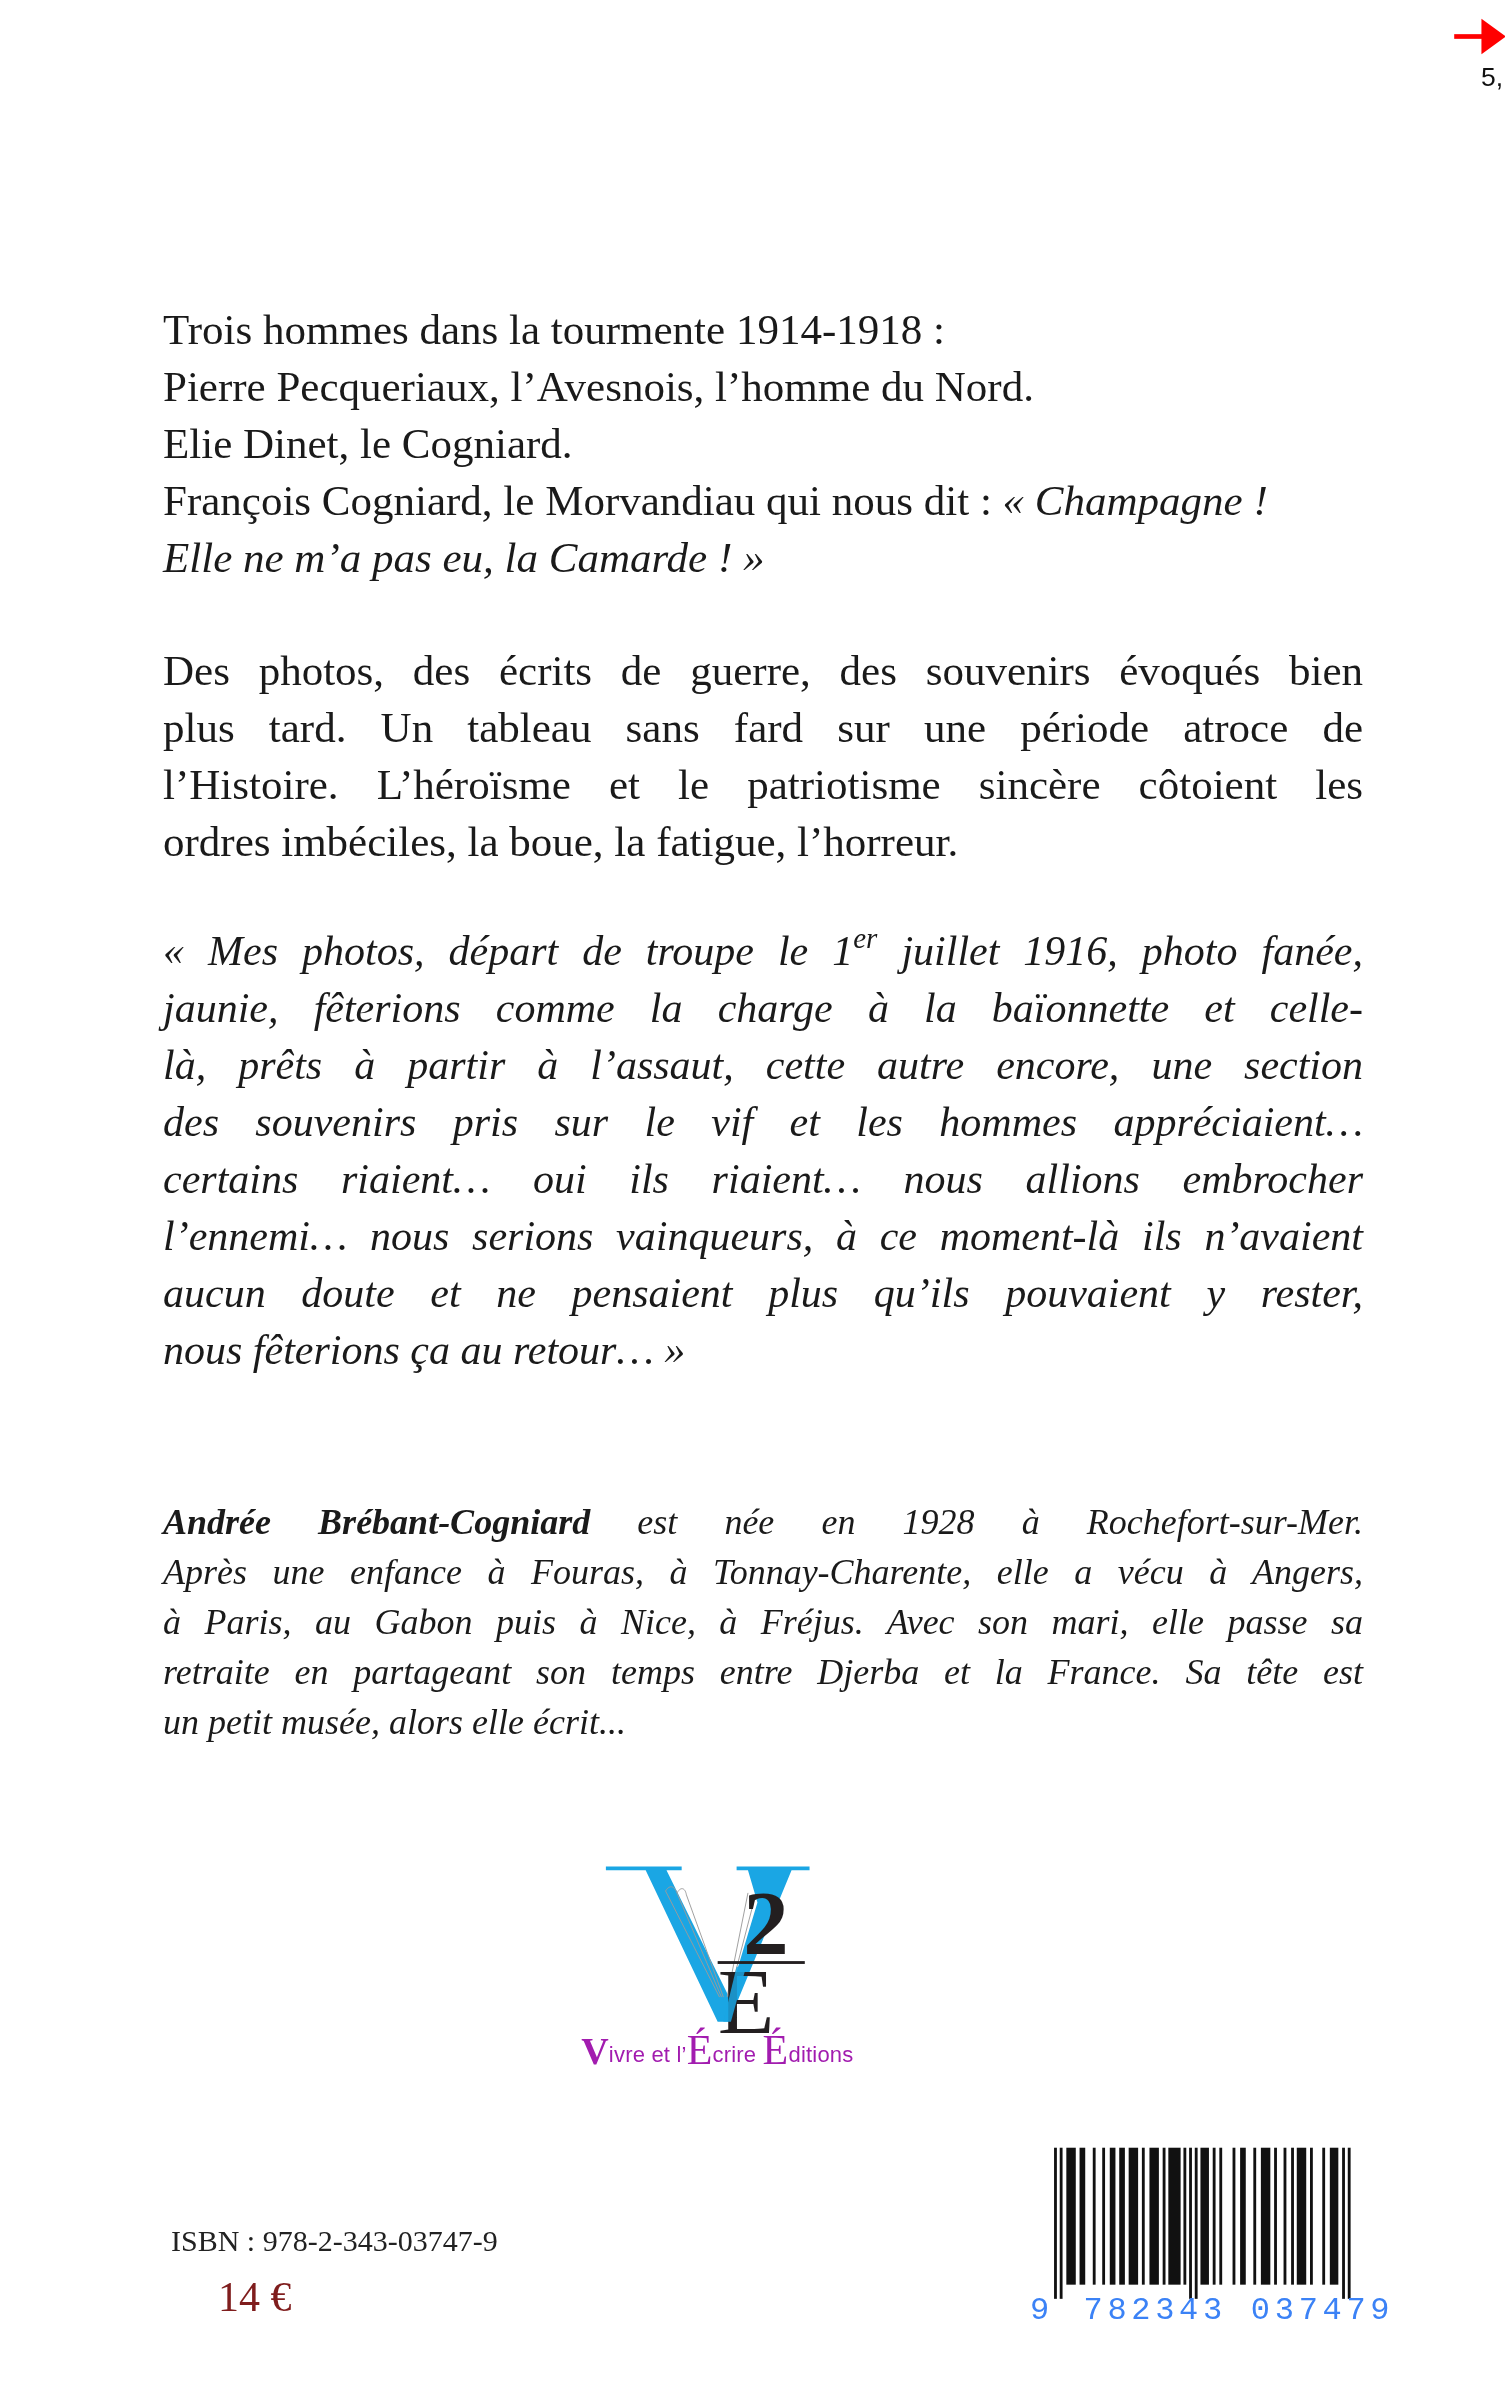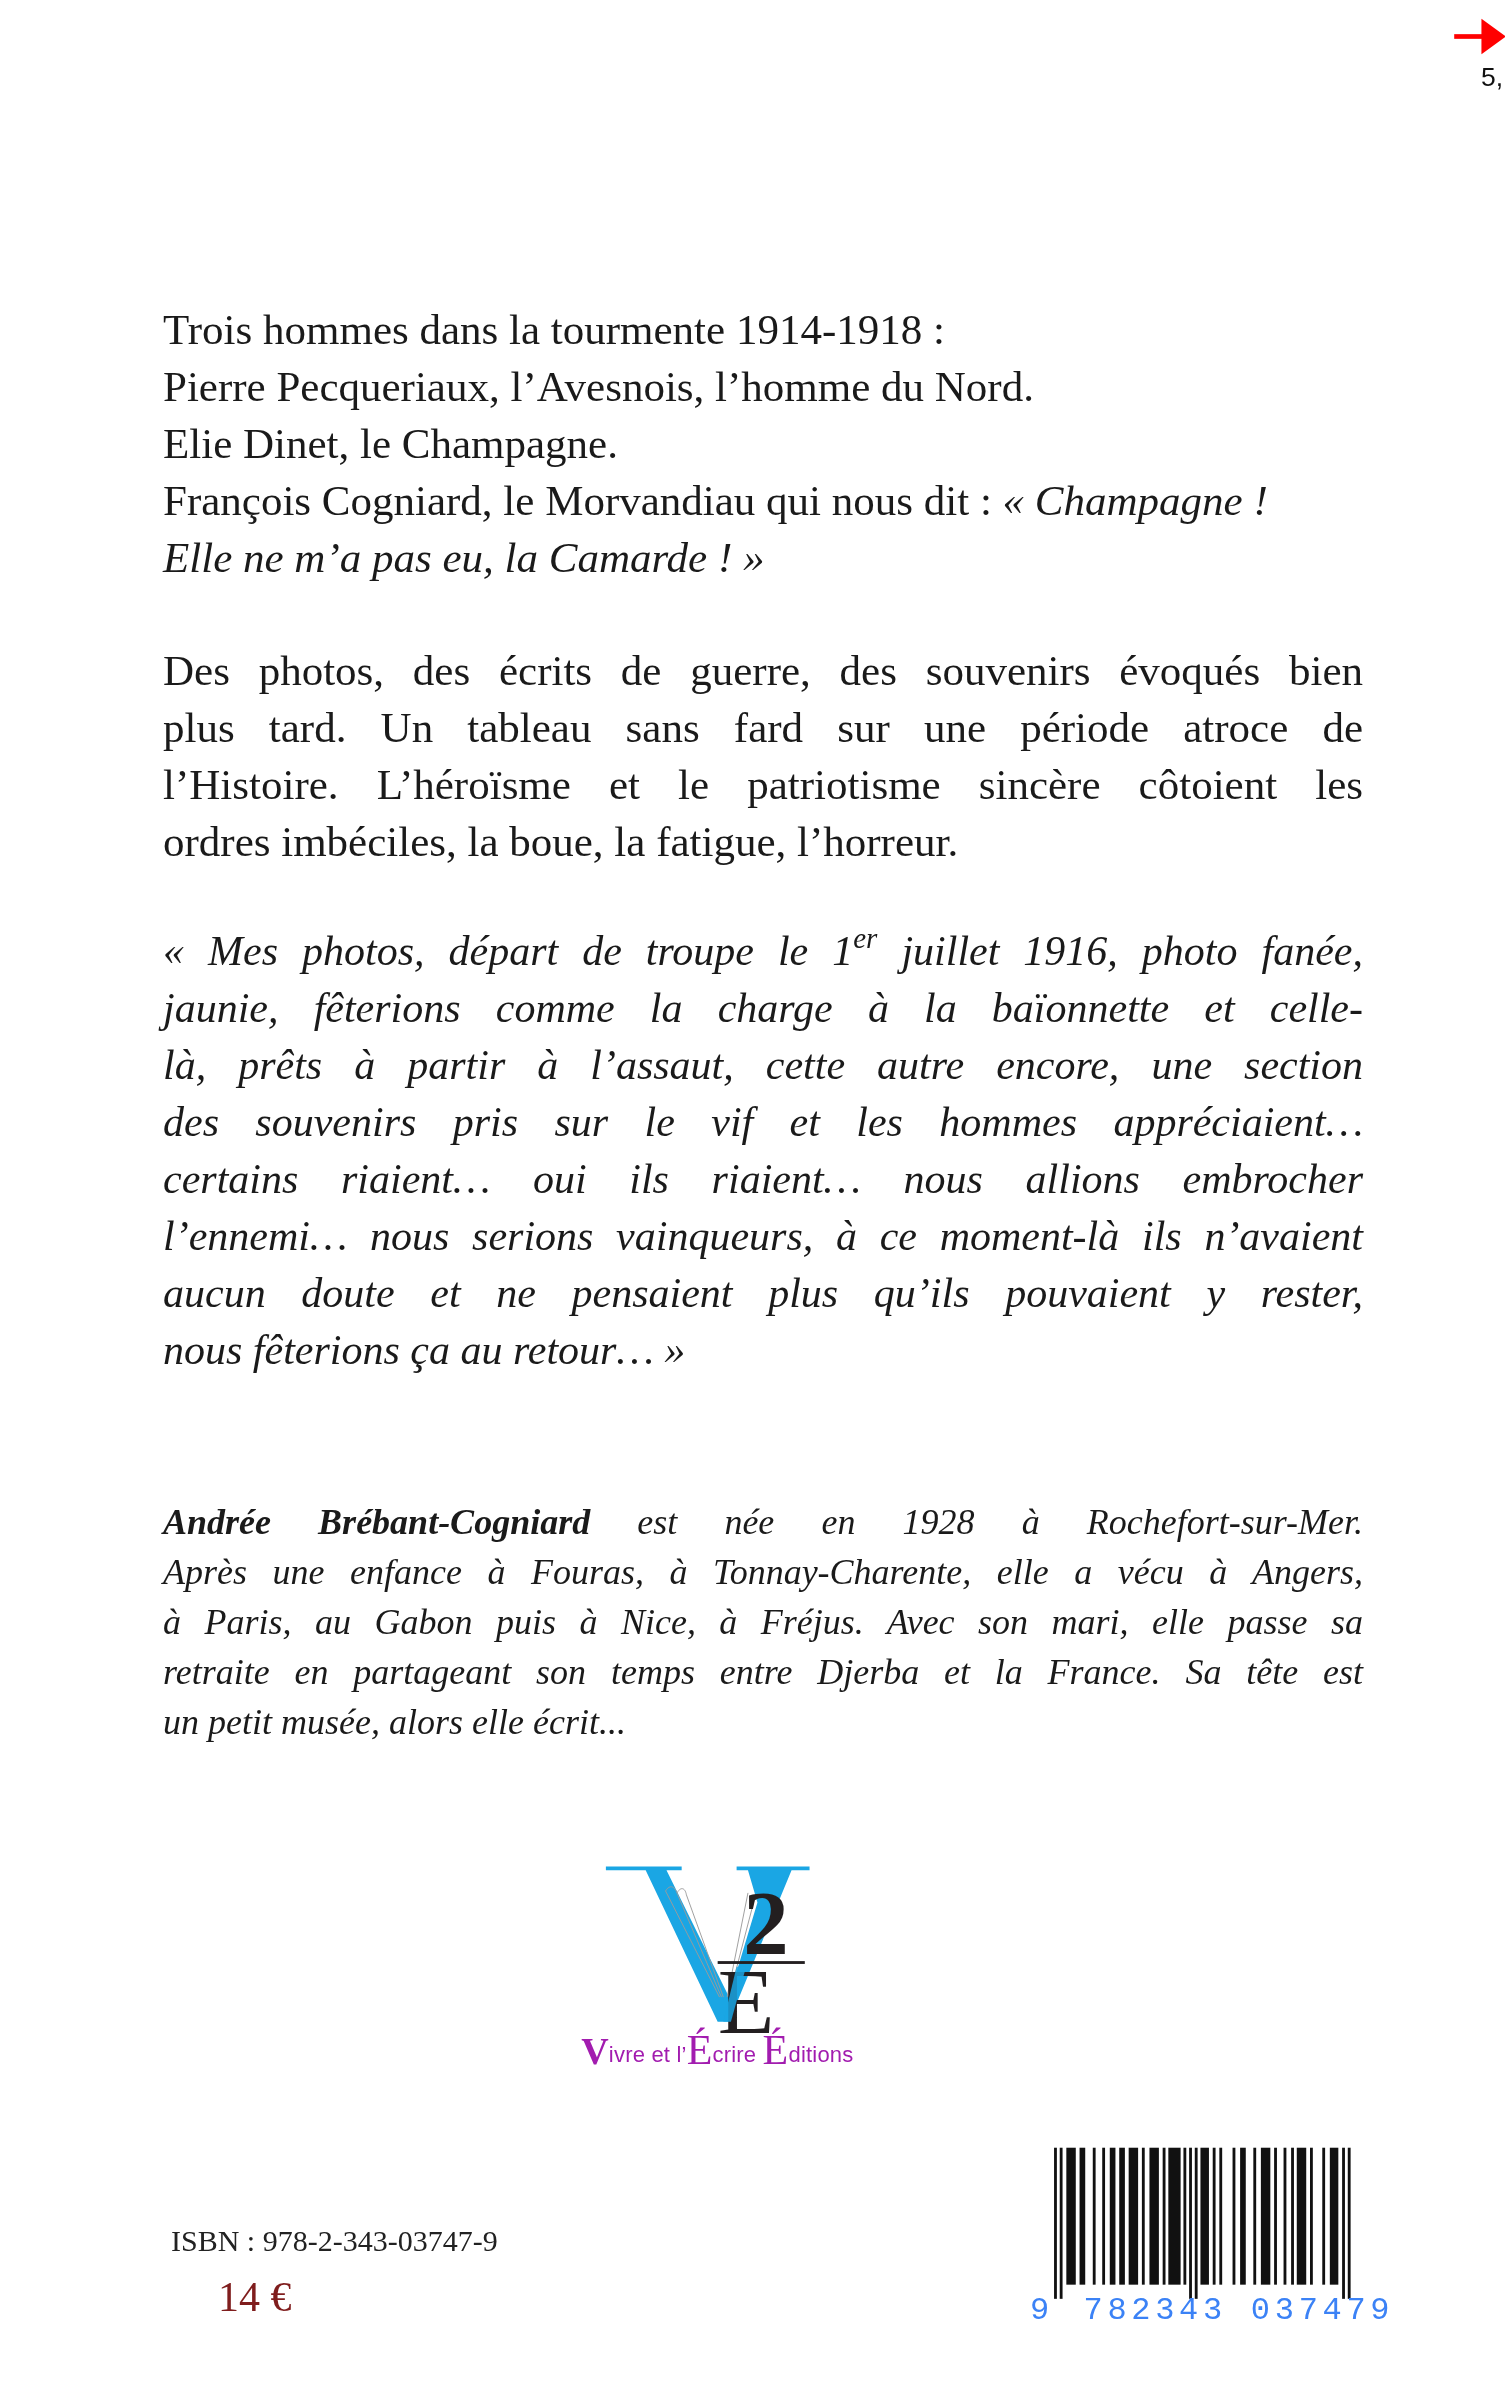--- a/index.html
+++ b/index.html
@@ -156,21 +156,21 @@
   <svg width="66" height="47" viewBox="0 0 70 50">
     <line x1="15" y1="25" x2="48" y2="25" stroke="#ff0000" stroke-width="5"></line>
     <polygon points="44,6 70,25 44,44" fill="#ff0000"></polygon>
   </svg>
   <span class="page-num">5,</span>
 </div>
 
 <div class="text-block intro">
   <p>Trois hommes dans la tourmente 1914-1918 :</p>
   <p>Pierre Pecqueriaux, l’Avesnois, l’homme du Nord.</p>
-  <p>Elie Dinet, le Champagne.</p>
+  <p>Elie Dinet, le Cogniard.</p>
   <p><span>François Cogniard, le Morvandiau qui nous dit : </span><em>« Champagne !</em></p>
   <p><em>Elle ne m’a pas eu, la Camarde ! »</em></p>
 </div>
 
 <div class="text-block summary">
   <span class="justified-line">Des photos, des écrits de guerre, des souvenirs évoqués bien</span>
   <span class="justified-line">plus tard. Un tableau sans fard sur une période atroce de</span>
   <span class="justified-line">l’Histoire. L’héroïsme et le patriotisme sincère côtoient les</span>
   <span class="last-line">ordres imbéciles, la boue, la fatigue, l’horreur.</span>
 </div>

